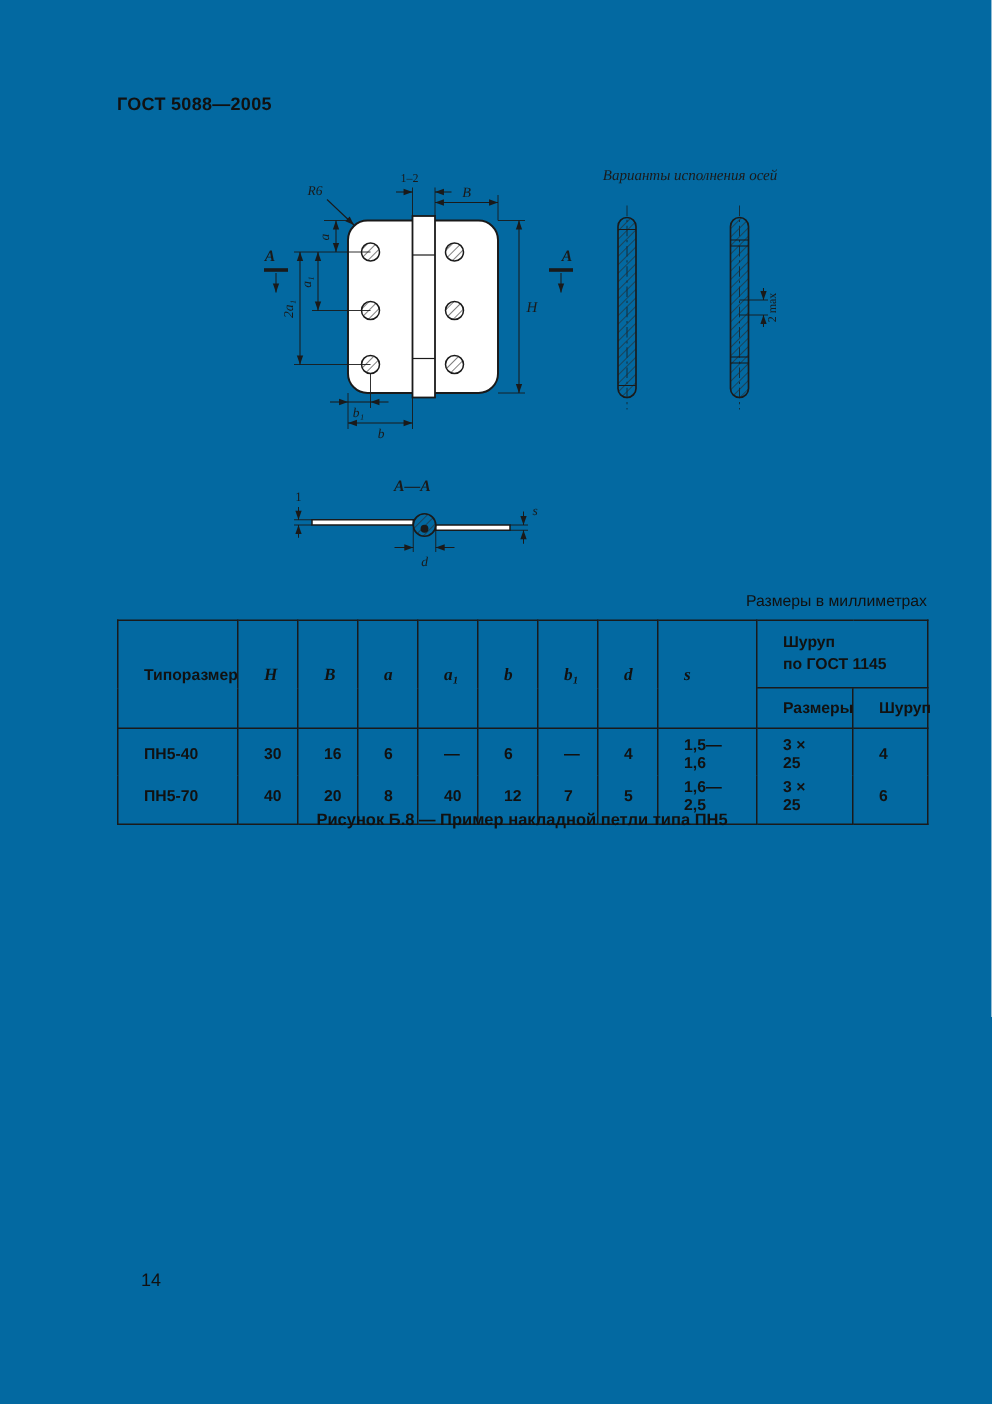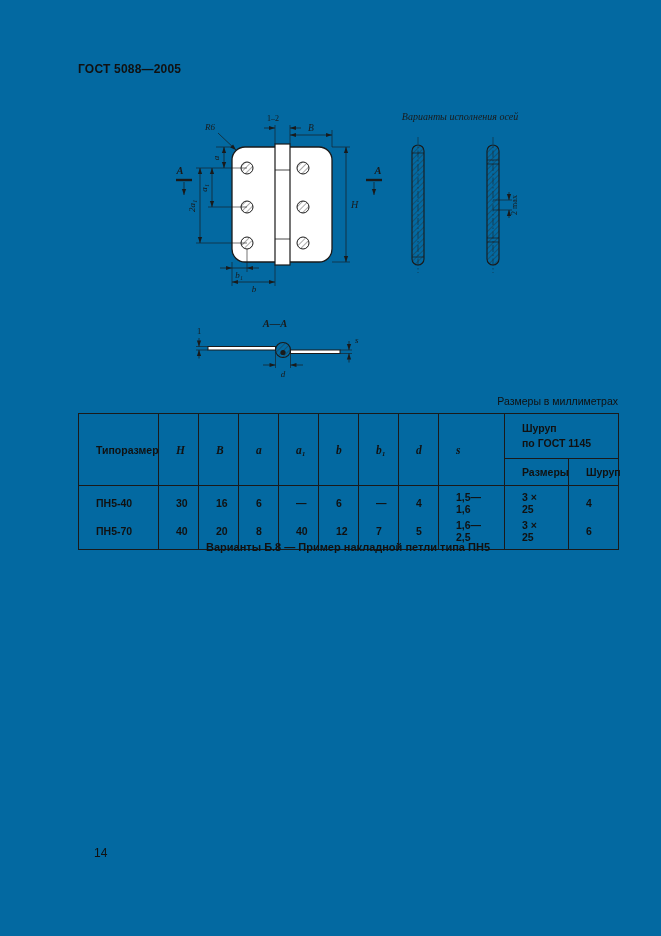--- a/index.html
+++ b/index.html
@@ -217,17 +217,17 @@
         <td>12</td>
         <td>7</td>
         <td>5</td>
         <td>1,6—2,5</td>
         <td>3 × 25</td>
         <td>6</td>
       </tr>
     </tbody>
   </table>
 
-  <div class="figure-caption">Варианты Б.8 — Пример накладной петли типа ПН5</div>
+  <div class="figure-caption">Рисунок Б.8 — Пример накладной петли типа ПН5</div>
 
   <div class="page-number">14</div>
 
 </div>
 
 </body></html>

